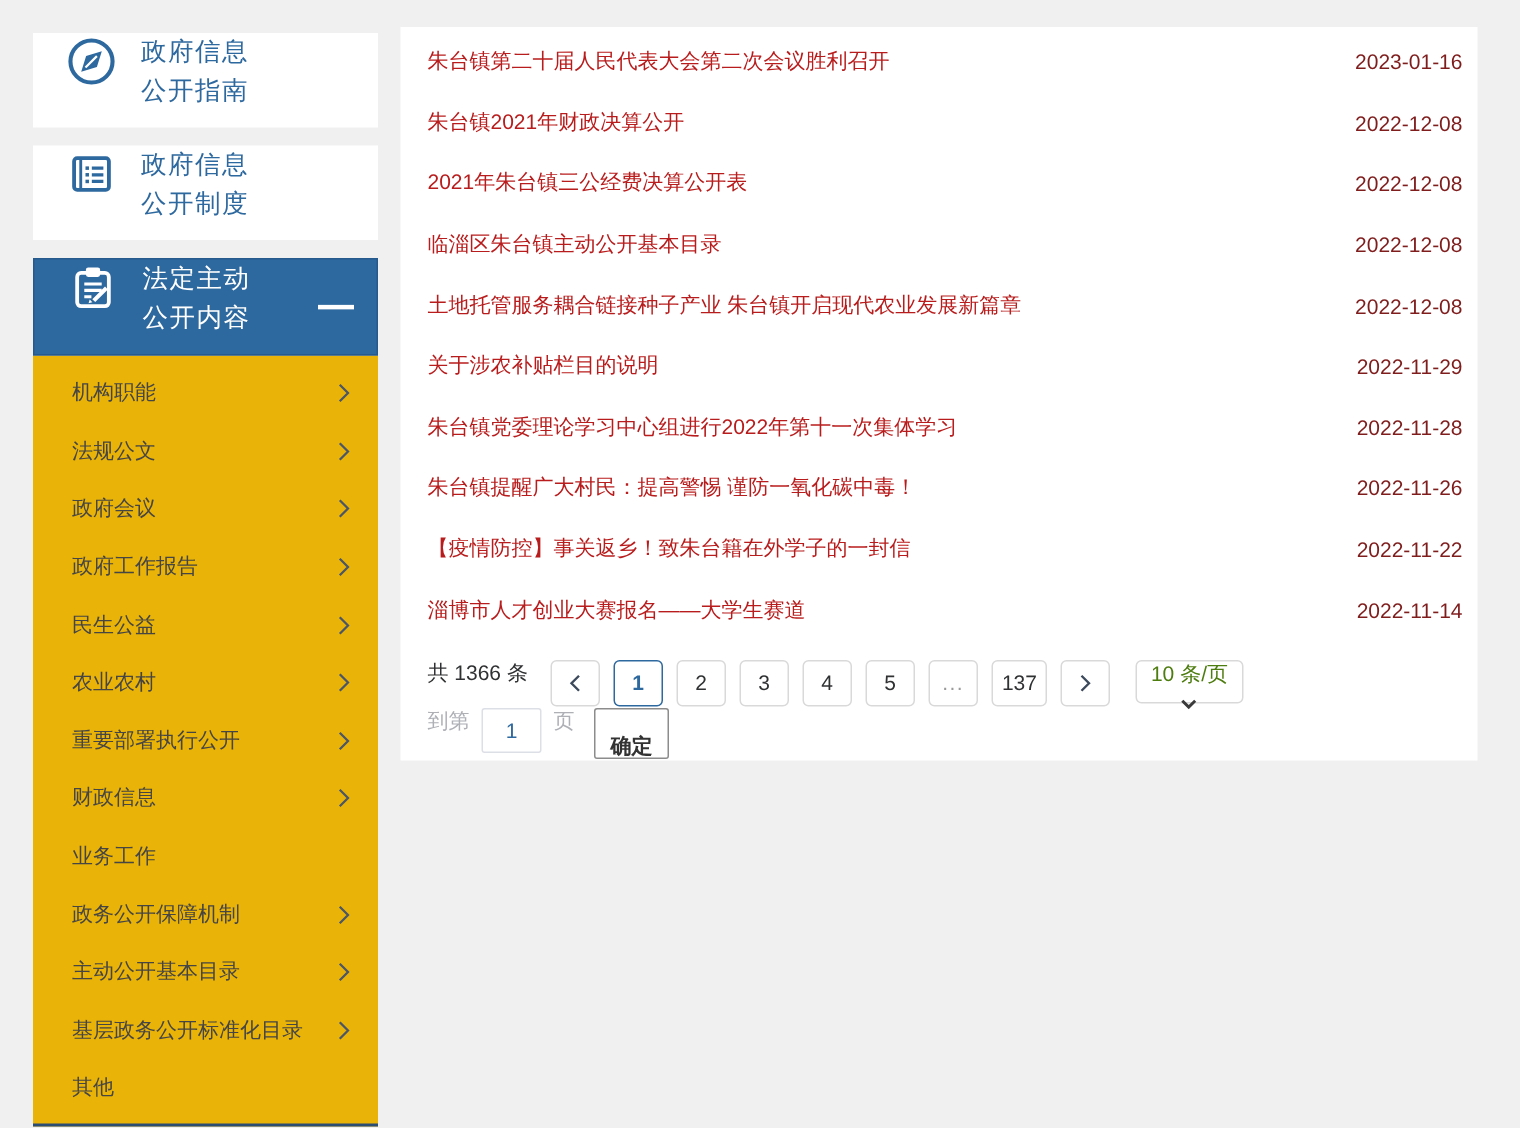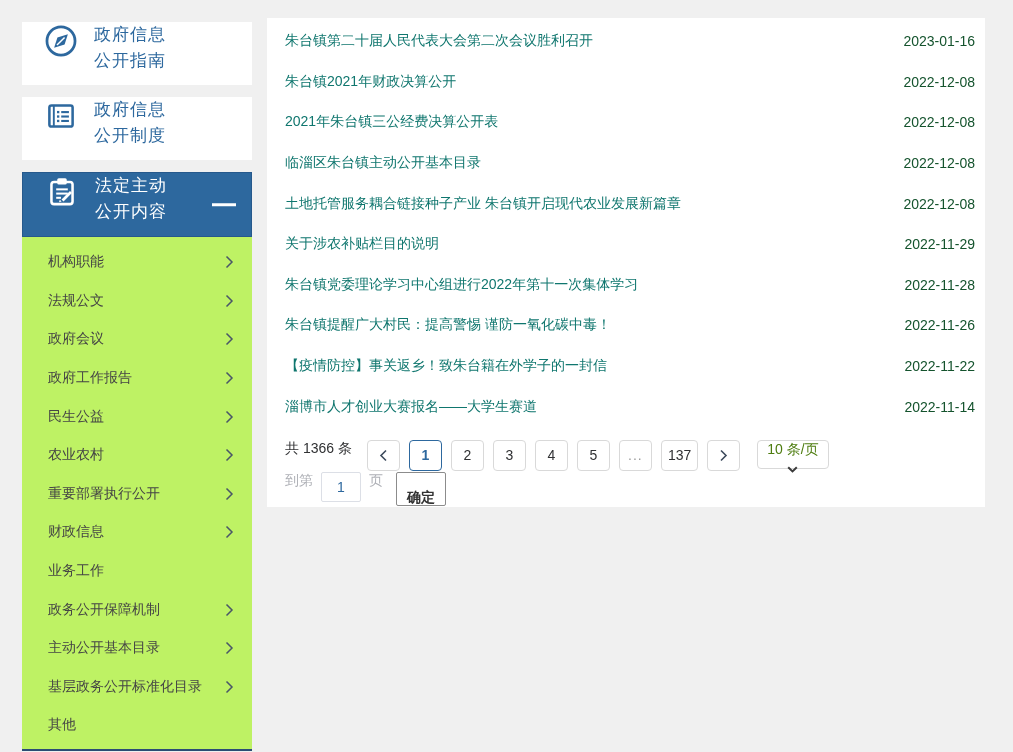--- a/index.html
+++ b/index.html
@@ -23,42 +23,42 @@
   .side-card.active{
     background:#2d689e;height:65px;margin-bottom:0;position:relative;
     border:1px solid #26598c;
   }
   .side-card.active .lines{color:#fff;}
   .minus-bar{
     position:absolute;right:15px;top:50%;transform:translateY(-50%);
     width:24px;height:3.5px;background:#fff;
   }
   .menu-card{
-    background:#bef264;padding:6px 0 4px 0;
+    background:#eab308;padding:6px 0 4px 0;
     border-bottom:2px solid #2b4d74;
     text-align:center;
   }
   .menu-item{
     height:38.6px;display:flex;align-items:center;justify-content:space-between;
     padding:0 18px 0 26px;cursor:pointer;
   }
   .menu-label{font-size:14px;color:#454545;}
   .menu-arrow{display:flex;align-items:center;}
 
   
   .main{
     position:absolute;left:267px;top:18px;width:718px;height:489px;
     background:#fff;box-sizing:border-box;padding-top:3px;
   }
   .news-row{
     height:40.6px;display:flex;align-items:center;justify-content:space-between;
     padding:0 10px 0 18px;
   }
-  .news-title{font-size:14px;color:#0f766e;cursor:pointer;white-space:nowrap;overflow:hidden;text-overflow:ellipsis;}
-  .news-date{font-size:14px;color:#14532d;flex:none;margin-left:0;}
+  .news-title{font-size:14px;color:#b91c1c;cursor:pointer;white-space:nowrap;overflow:hidden;text-overflow:ellipsis;}
+  .news-date{font-size:14px;color:#7f1d1d;flex:none;margin-left:0;}
 
   
   .pagination{
     display:flex;align-items:flex-start;gap:9px;
     padding-left:18px;margin-top:13px;font-size:14px;color:#303133;
   }
   .total{margin-right:6px;white-space:nowrap;}
   .page-buttons{display:flex;align-items:center;gap:9px;}
   .page-btn{
     box-sizing:border-box;min-width:33px;height:31px;padding:0 6px;

